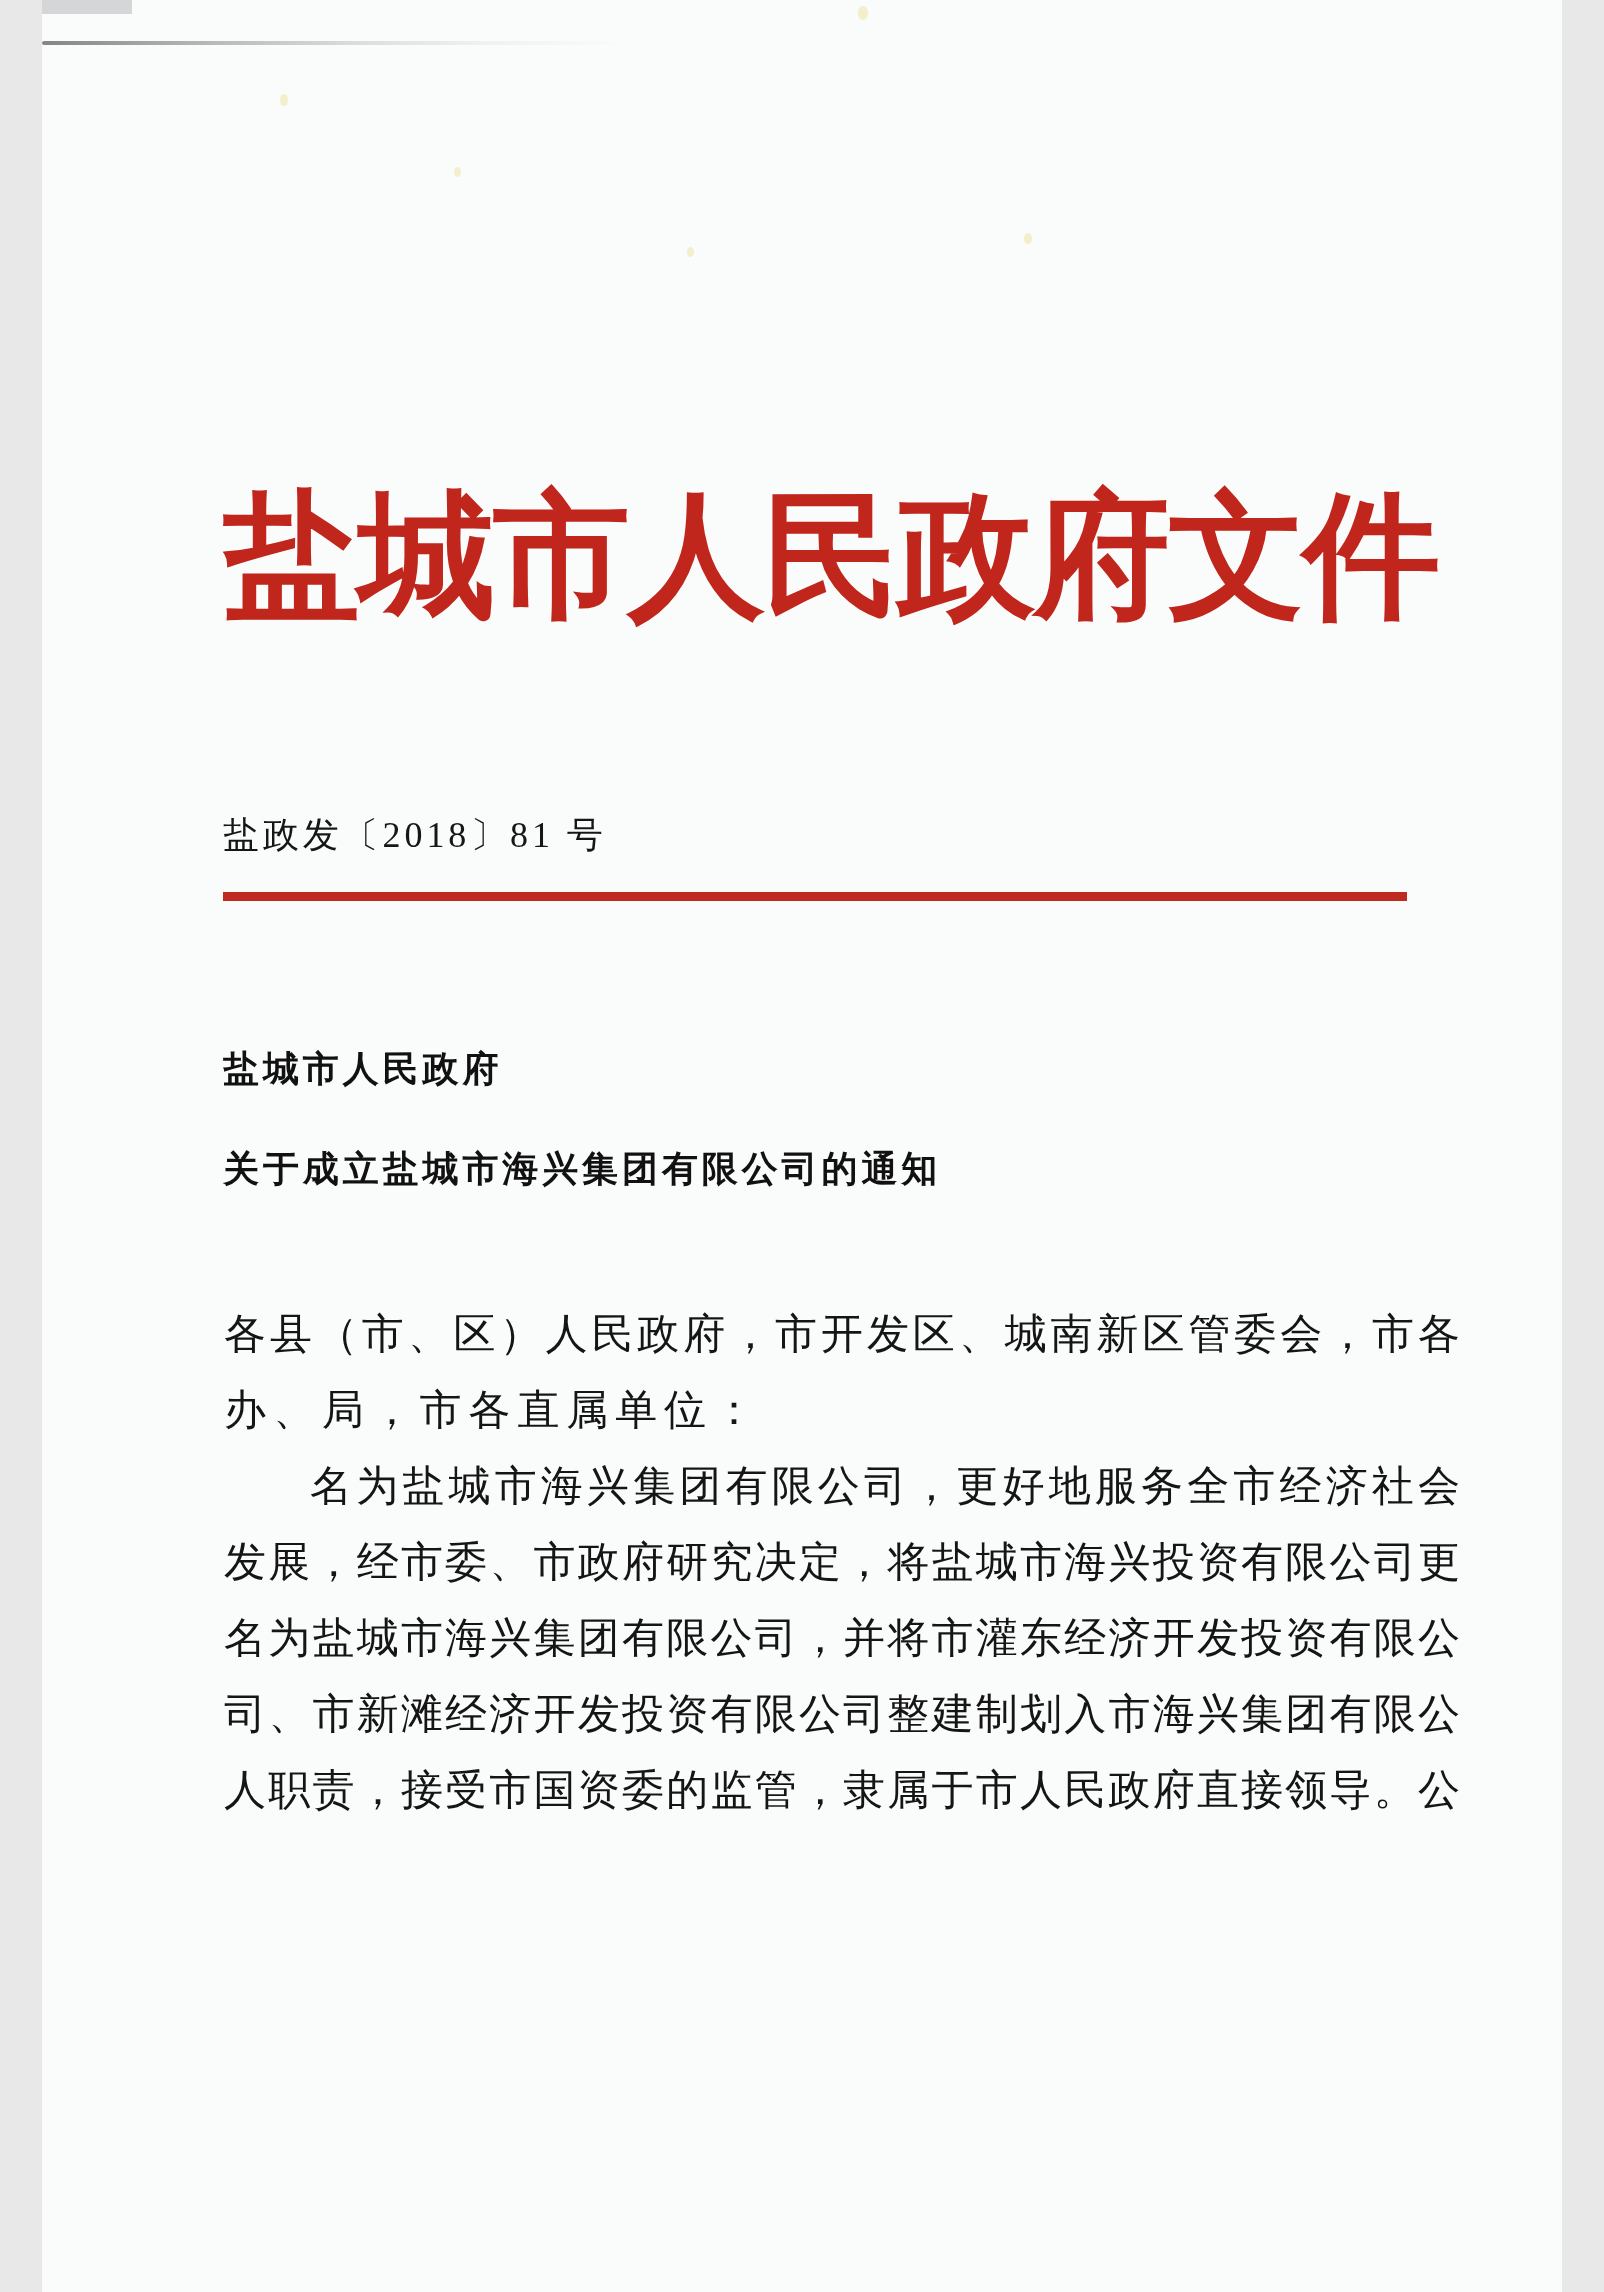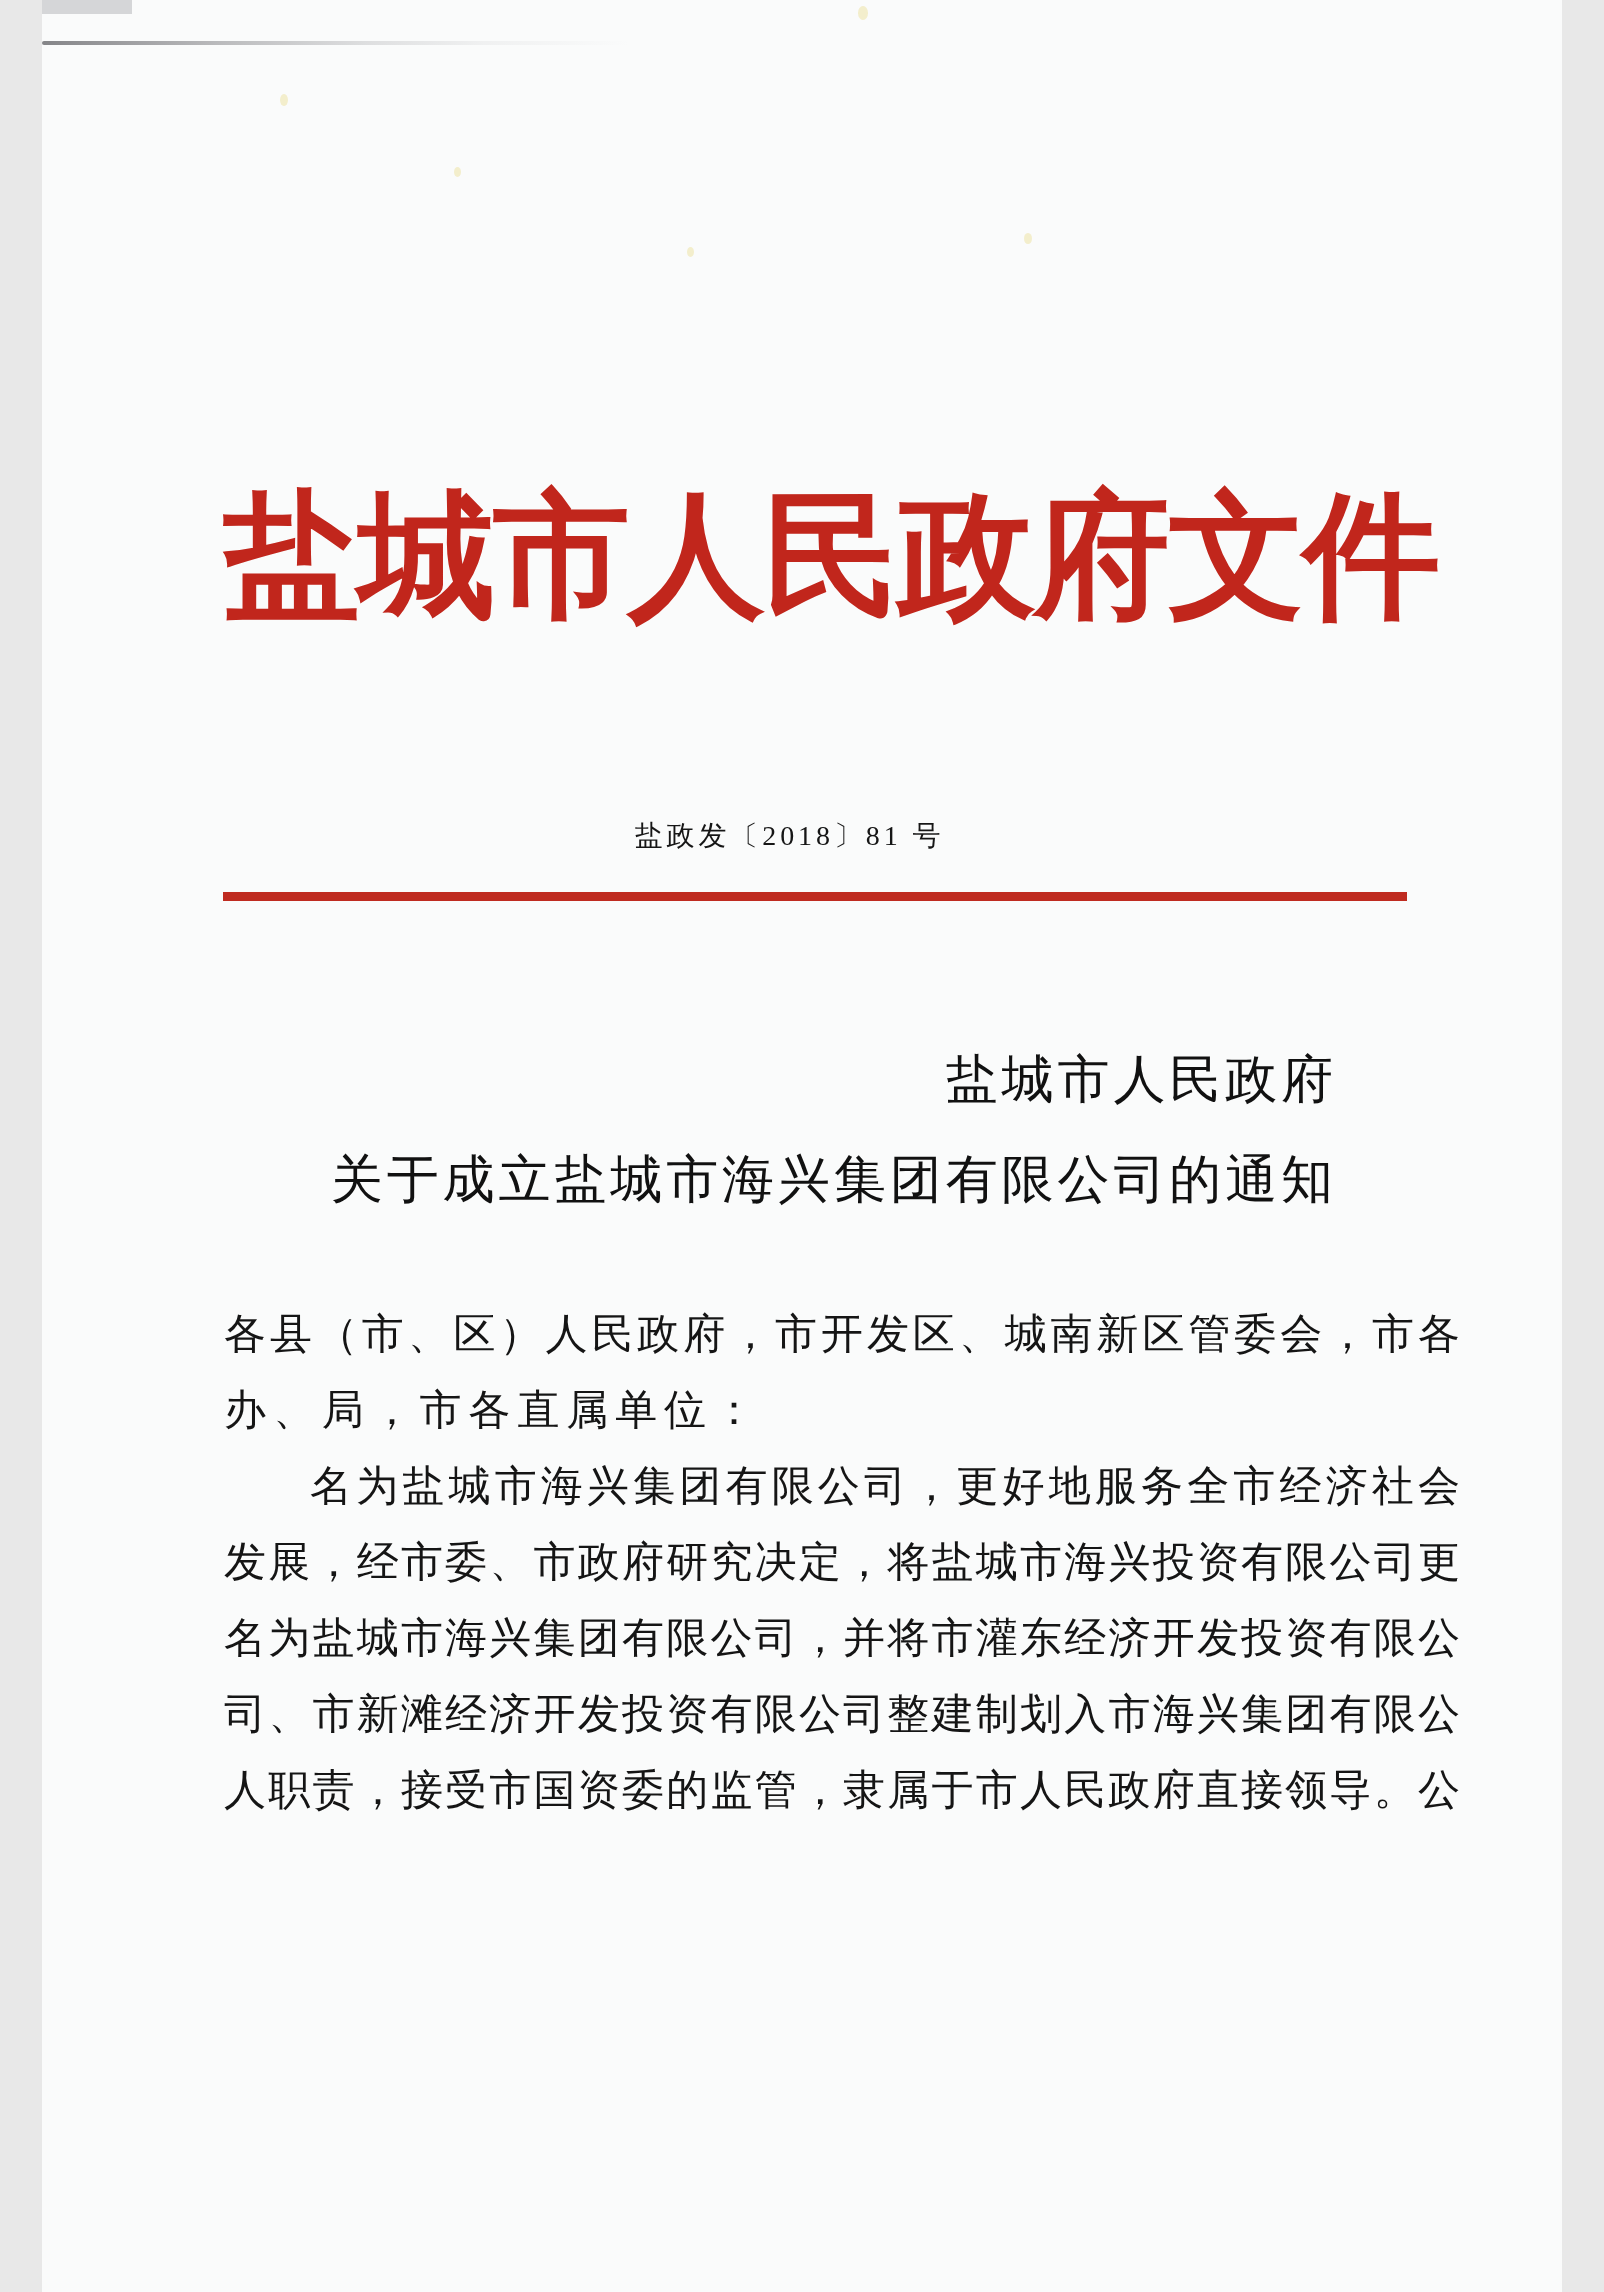--- a/index.html
+++ b/index.html
@@ -69,45 +69,44 @@
   }
 
   
   .doc-number {
     position: absolute;
     left: 181px;
     right: 206px;
     top: 810px;
     height: 51px;
     line-height: 51px;
-    text-align: center;
-    font-size: 28px;
+    font-size: 36px;
     letter-spacing: 3.9px;
     color: #161616;
     white-space: nowrap;
   }
 
   
   .red-divider {
     position: absolute;
     left: 181px;
     top: 892px;
     width: 1184px;
     height: 8.8px;
     background: #bf2b20;
   }
 
   
   .notice-title {
     position: absolute;
     left: 181px;
     right: 225px;
-    text-align: right;
-    font-weight: 400;
-    font-size: 52px;
+    text-align: left;
+    font-weight: 700;
+    font-size: 36px;
     letter-spacing: 3.9px;
     color: #111;
     white-space: nowrap;
   }
   .notice-title.line1 { top: 1045px; }
   .notice-title.line2 { top: 1145px; }
 
   
   .body-block {
     position: absolute;

